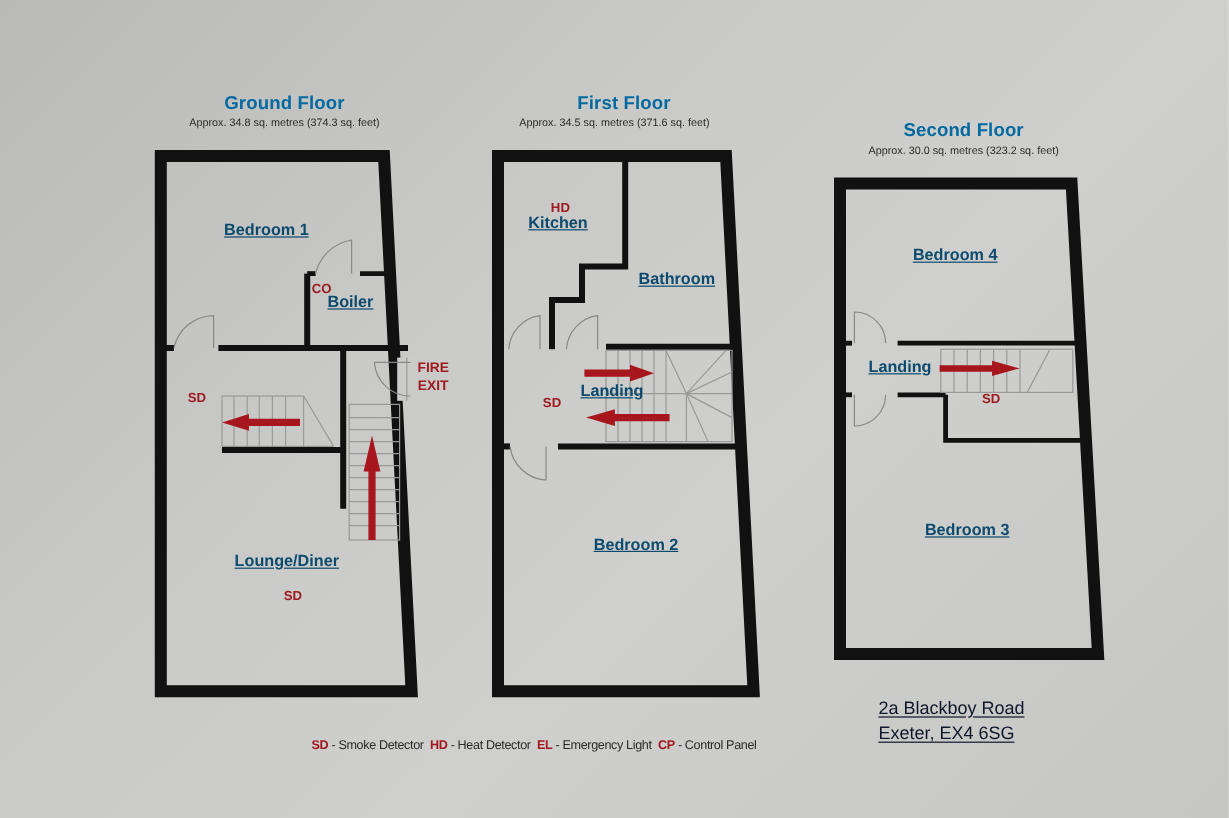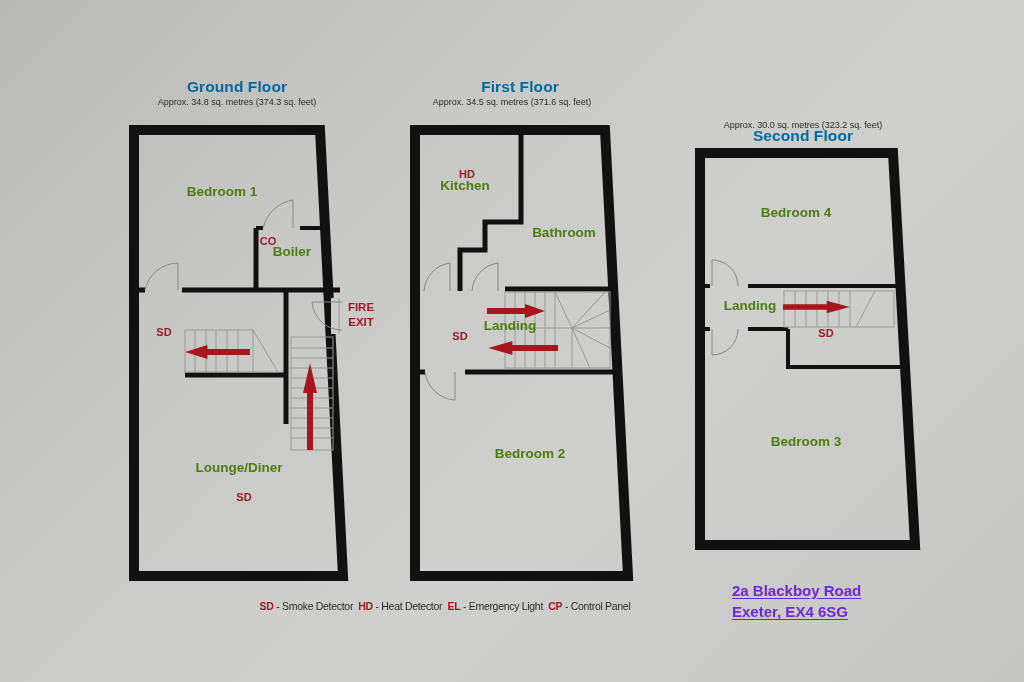--- a/index.html
+++ b/index.html
@@ -11,50 +11,50 @@
     }
     .floor-title {
       position: absolute; text-align: center; font-weight: bold;
       font-size: 15.5px; color: #0369a1; letter-spacing: 0.1px;
     }
     .floor-area {
       position: absolute; text-align: center; font-size: 9px; color: #2a2a2a;
     }
     svg.plan { position: absolute; left: 0; top: 0; }
     .room-label {
-      position: absolute; font-weight: bold; font-size: 13.5px; color: #4d7c0f;
-      white-space: nowrap; transform: translateX(-50%);
+      position: absolute; font-weight: bold; font-size: 13.5px; color: #0c4a6e;
+      white-space: nowrap; transform: translateX(-50%); text-decoration: underline;
     }
     .det {
       position: absolute; font-weight: bold; font-size: 11px; color: #9e1b22;
       white-space: nowrap; transform: translateX(-50%);
     }
     .key {
       position: absolute; left: 230px; top: 596px; width: 430px; text-align: center;
       font-family: "Liberation Sans", sans-serif; color: #2a2a2a;
     }
     .key-title { font-size: 9.5px; font-weight: bold; text-decoration: underline; letter-spacing: -0.2px; }
-    .key-line { font-size: 10.5px; margin-top: 4px; letter-spacing: -0.3px; }
+    .key-line { font-size: 10.5px; margin-top: 19px; letter-spacing: -0.3px; }
     .key-line .abbr { color: #a3171f; font-weight: bold; }
     .address {
-      position: absolute; left: 732px; top: 580px; font-weight: bold; font-size: 15px;
-      color: #6d28d9; line-height: 21px;
+      position: absolute; left: 732px; top: 580px; font-weight: normal; font-size: 15px;
+      color: #0f172a; line-height: 21px;
     }
     .address span { display: block; text-decoration: underline; text-underline-offset: 2px; }
   </style>
 </head>
 <body>
 
 <div class="floor-title" style="left:137px; top:78px; width:200px;">Ground Floor</div>
 <div class="floor-area" style="left:117px; top:97px; width:240px;">Approx. 34.8 sq. metres (374.3 sq. feet)</div>
 
 <div class="floor-title" style="left:420px; top:78px; width:200px;">First Floor</div>
 <div class="floor-area" style="left:392px; top:97px; width:240px;">Approx. 34.5 sq. metres (371.6 sq. feet)</div>
 
-<div class="floor-title" style="left:703px; top:100px; width:200px;margin-top:27px;">Second Floor</div>
+<div class="floor-title" style="left:703px; top:100px; width:200px;">Second Floor</div>
 <div class="floor-area" style="left:683px; top:120px; width:240px;">Approx. 30.0 sq. metres (323.2 sq. feet)</div>
 
 <svg class="plan" width="1024" height="682" viewBox="0 0 1024 682">
   <defs>
     <g id="arrowR">
       <path d="M0,-3 L38,-3 L38,-7 L58,0 L38,7 L38,3 L0,3 Z" fill="#a8161d"></path>
     </g>
   </defs>
 
   <g>

